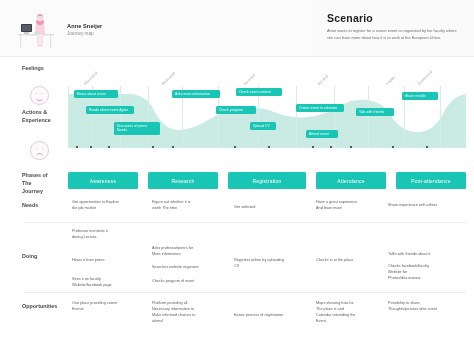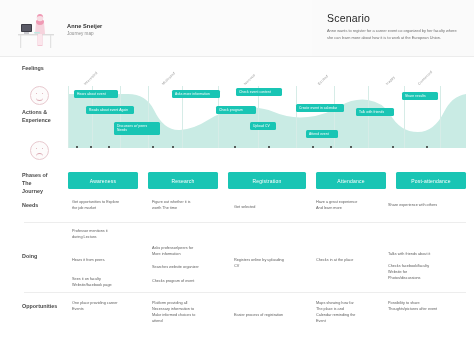--- a/index.html
+++ b/index.html
@@ -15,21 +15,21 @@
 
   
   .header{position:absolute;left:0;top:0;width:474px;height:56px;background:#fbfbfb;}
   .header-left{position:absolute;left:14px;top:8px;width:150px;height:44px;display:flex;align-items:center;gap:5px;}
   .avatar-art{width:48px;height:40px;position:relative;flex:0 0 auto;}
   .persona-text{line-height:1.25;}
   .persona-name{font-size:5.6px;font-weight:bold;color:#2b2b2b;letter-spacing:.1px;}
   .persona-role{font-size:4.6px;color:#8d8d8d;margin-top:1.5px;}
 
   .header-right{position:absolute;left:312px;top:0;width:162px;height:56px;background:#fafafa;}
-  .scenario-title{position:absolute;left:15px;top:12px;font-size:10.5px;font-weight:normal;color:#1f1f1f;letter-spacing:.2px;}
+  .scenario-title{position:absolute;left:15px;top:12px;font-size:10.5px;font-weight:bold;color:#1f1f1f;letter-spacing:.2px;}
   .scenario-body{position:absolute;left:15px;top:28px;width:134px;font-size:3.9px;line-height:1.75;color:#6d6d6d;}
 
   .header-rule{position:absolute;left:0;top:56px;width:474px;height:1px;background:#ececec;}
 
   
   .rowlabel{position:absolute;left:22px;font-size:5.4px;color:#4a4a4a;font-weight:600;line-height:1.5;width:50px;}
 
   
   .face{position:absolute;left:30px;width:17px;height:17px;border-radius:50%;border:1px solid #e8c9cf;background:#fdfbfb;}
   .face .eye{position:absolute;width:1.3px;height:1.3px;border-radius:50%;background:#d9a6b0;top:6px;}

